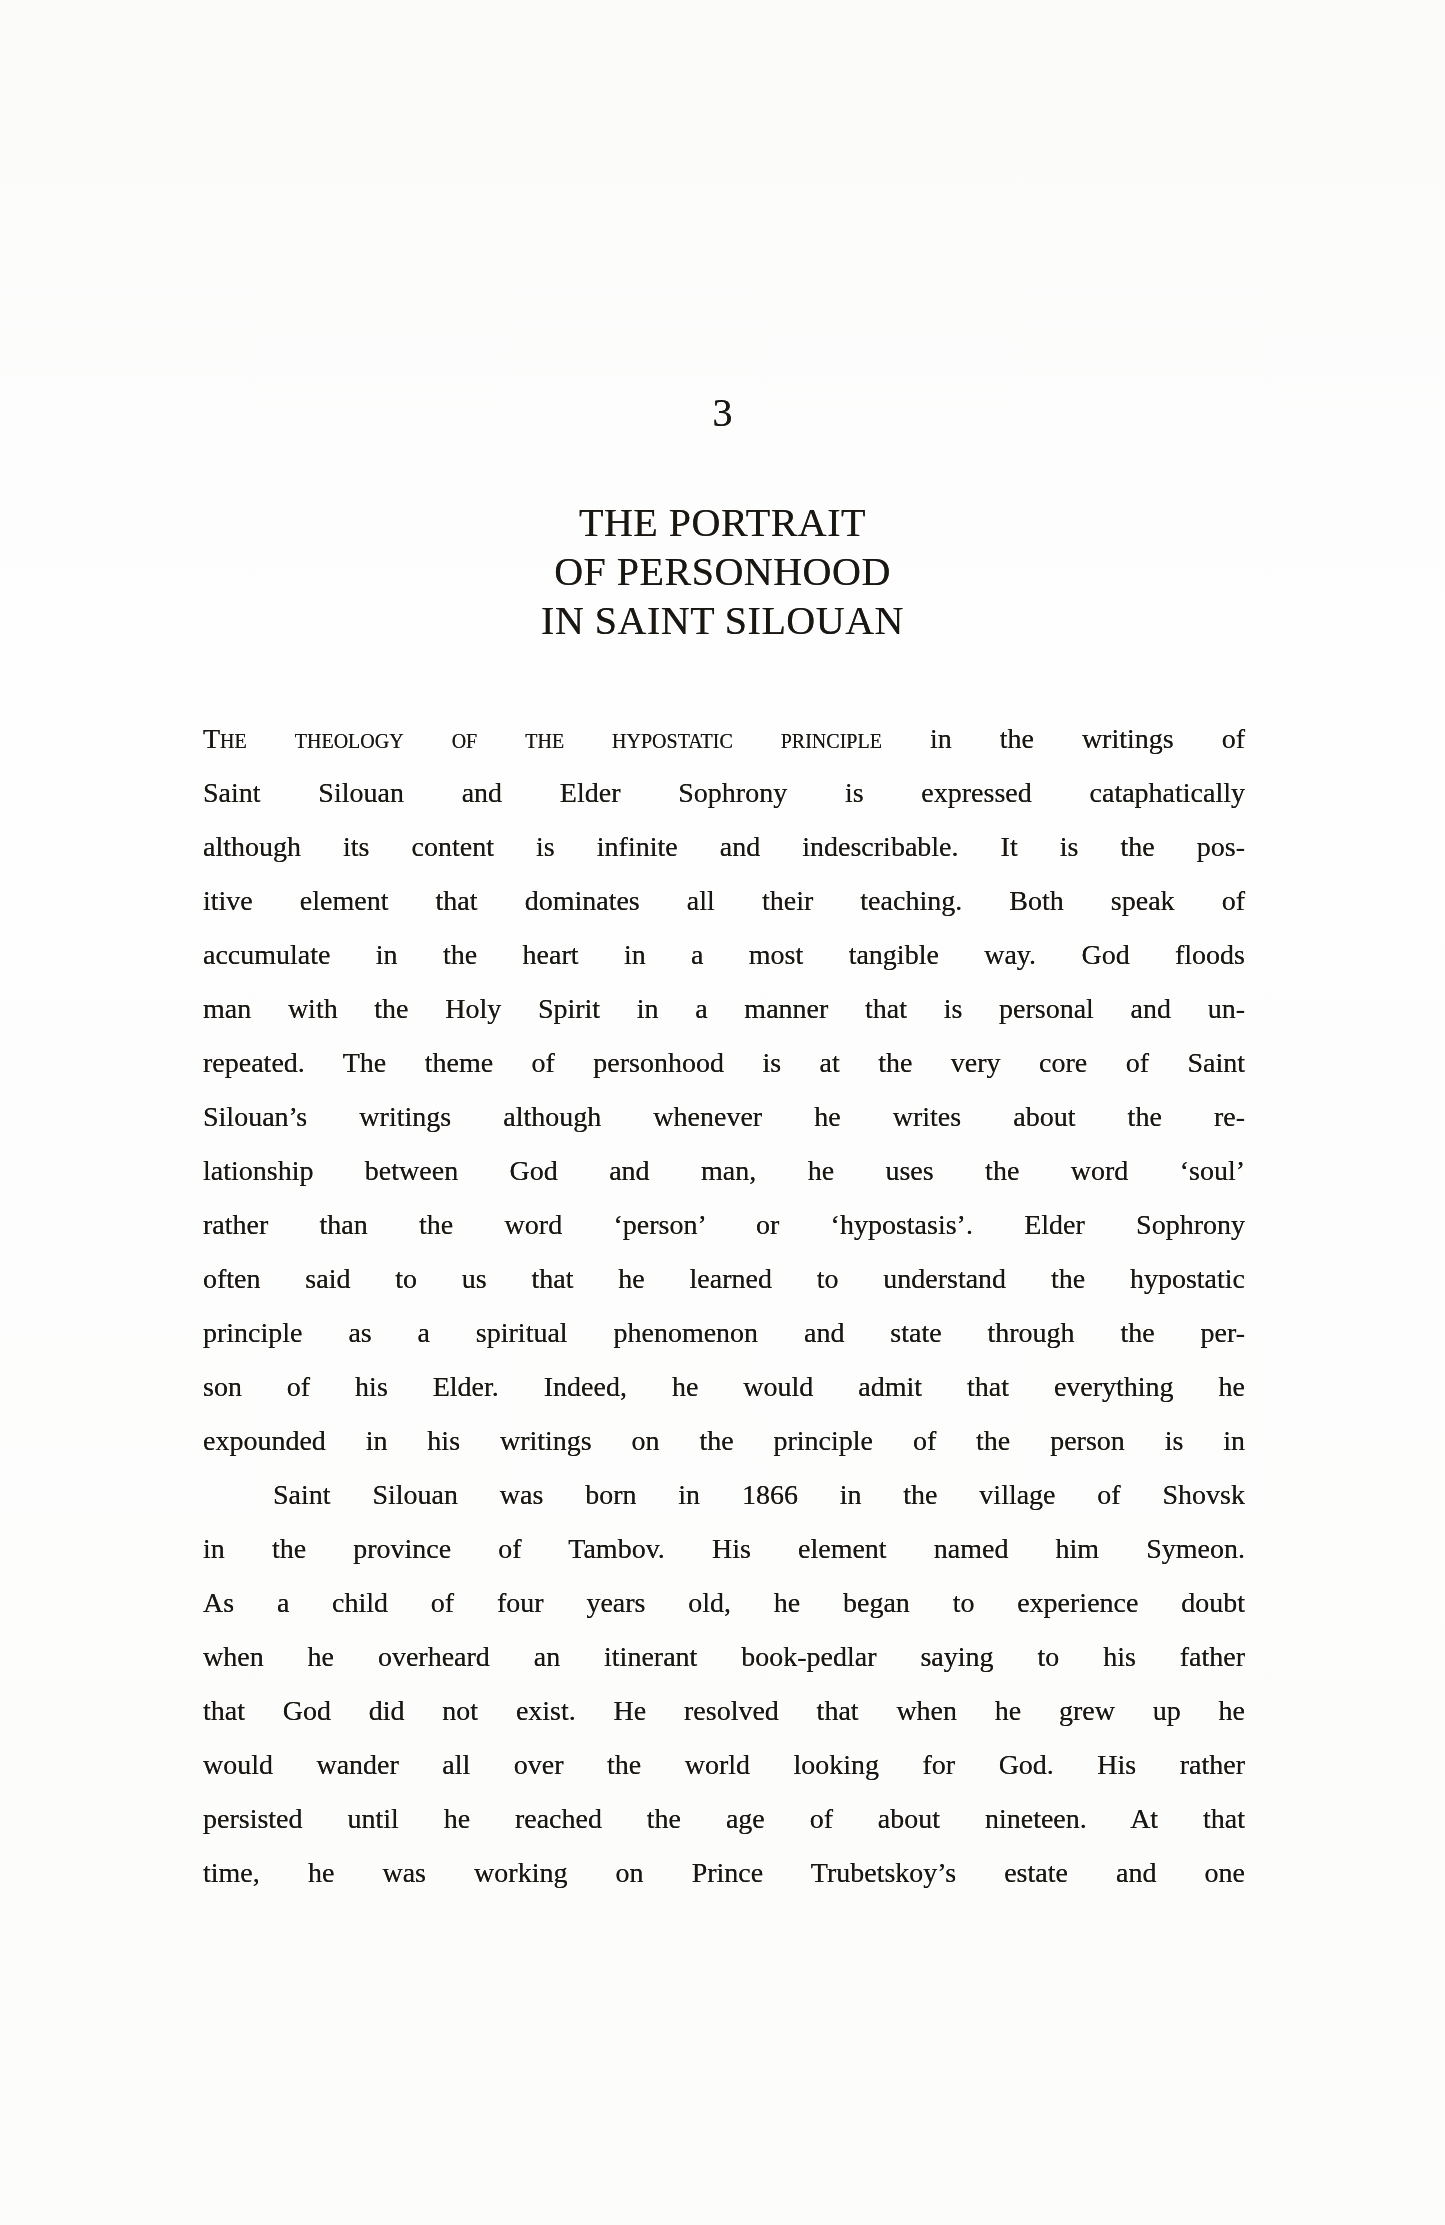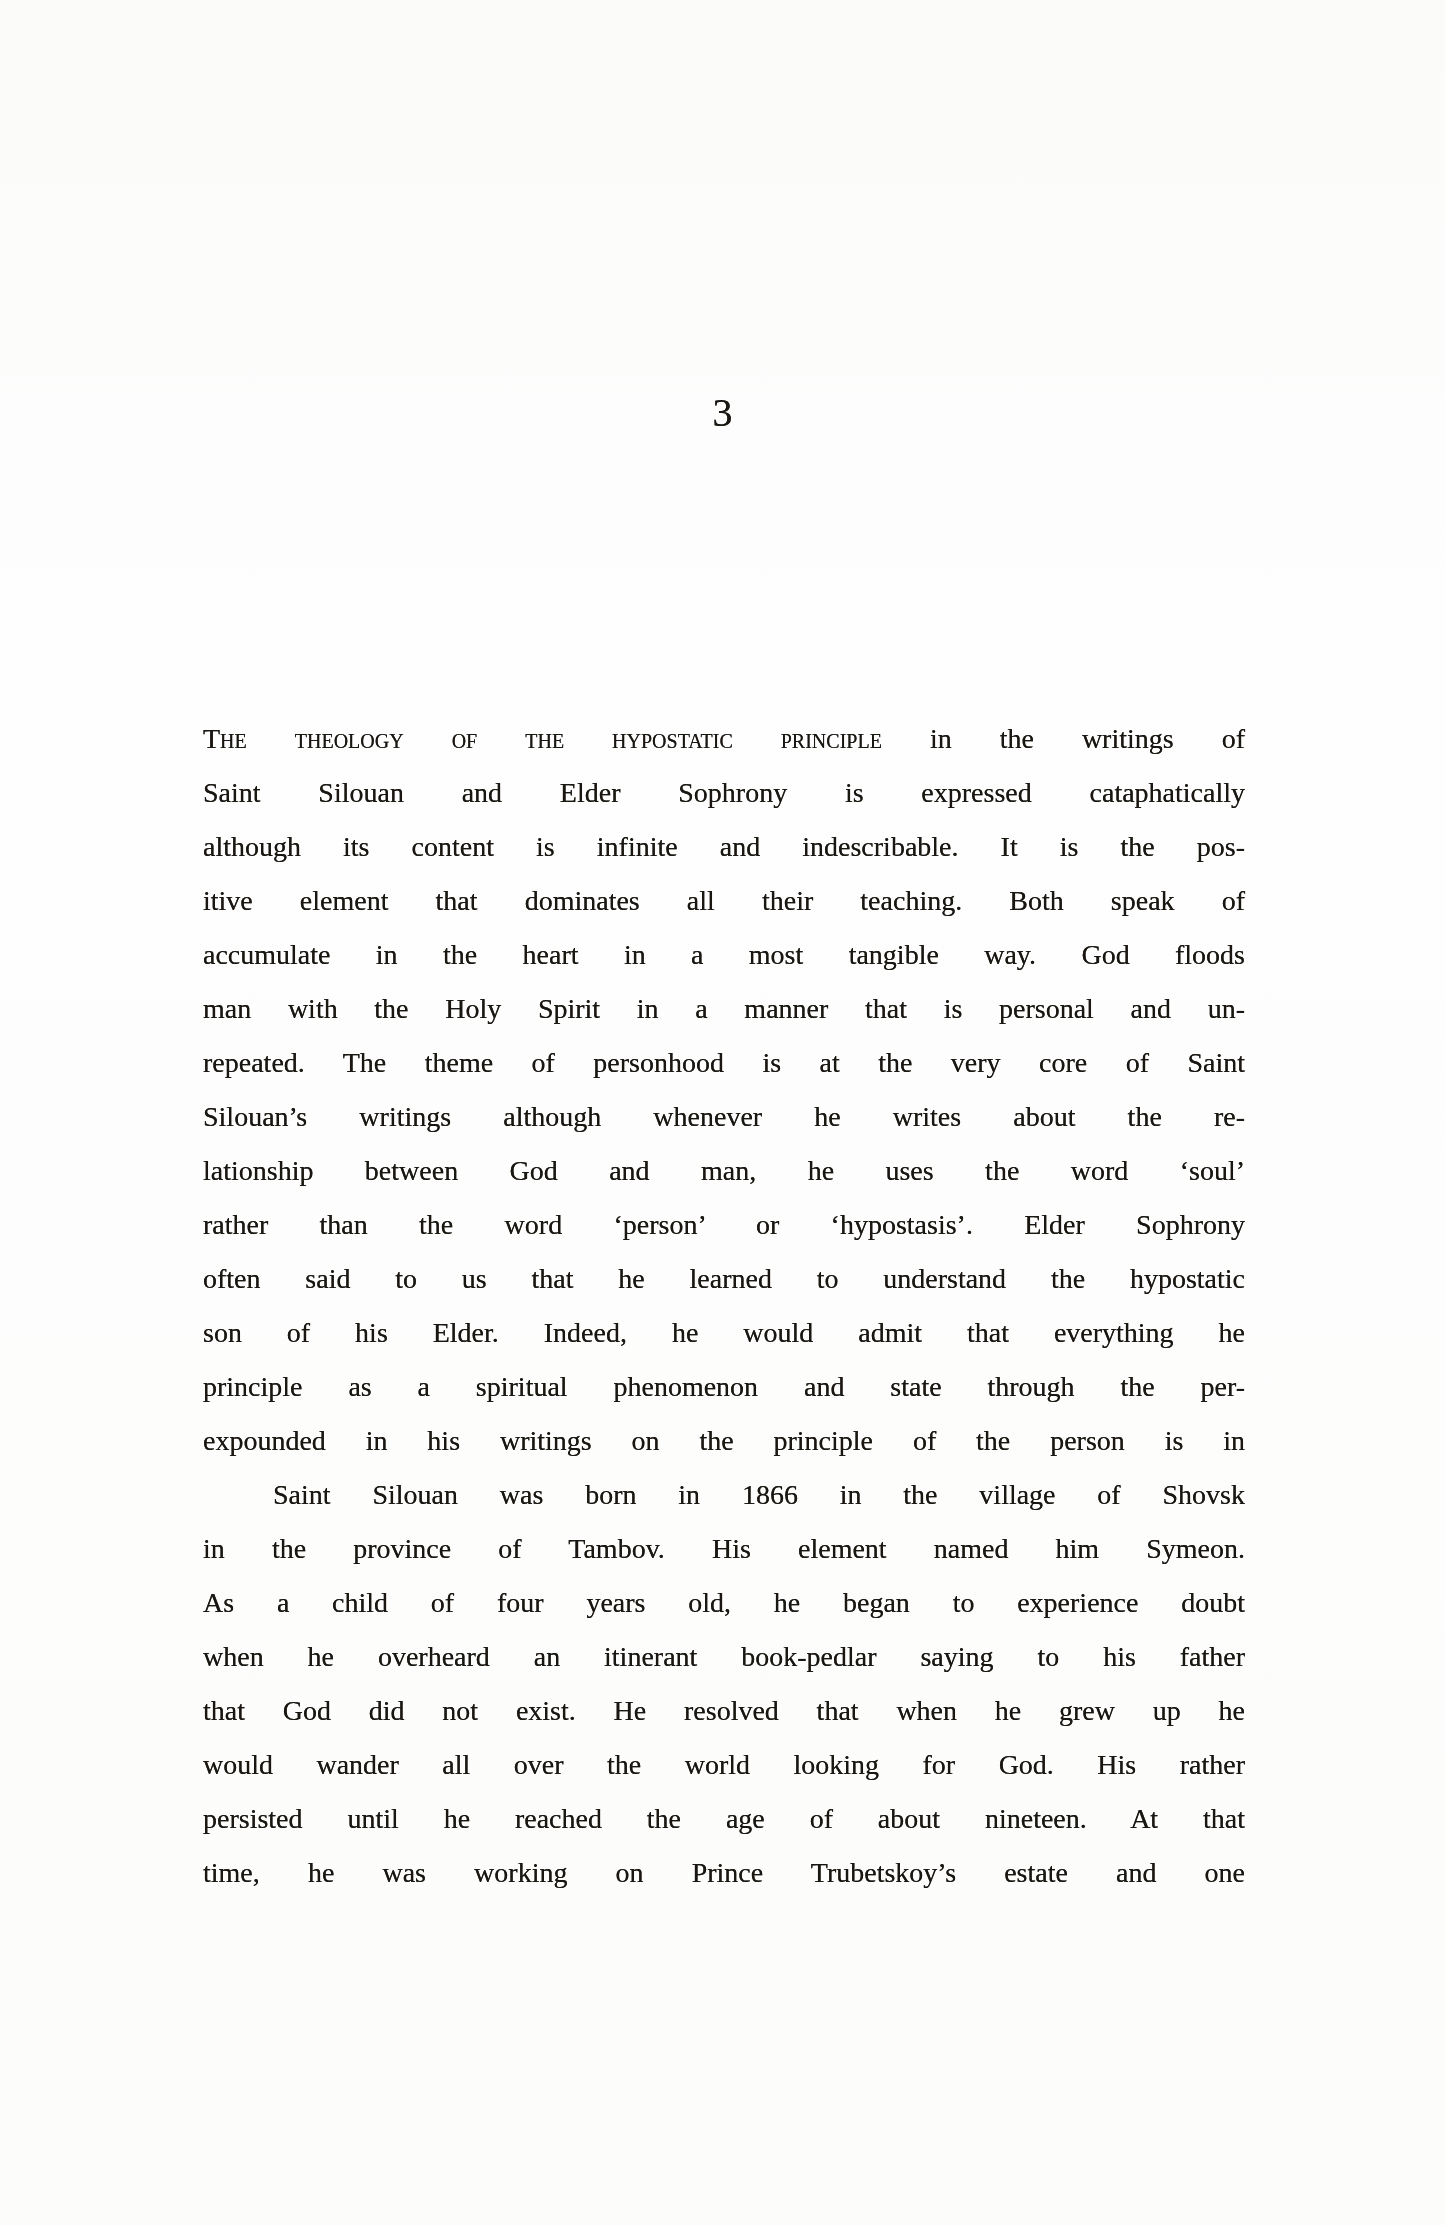--- a/index.html
+++ b/index.html
@@ -52,42 +52,48 @@
     font-variant:small-caps;
   }
 </style>
 </head>
 <body>
 
 <div class="page">
 
   <div class="page-number">3</div>
 
+  <div class="chapter-title">
+
+  <div class="title-line">THE PORTRAIT</div>
+      <div class="title-line">OF PERSONHOOD</div>
+      <div class="title-line">IN SAINT SILOUAN</div>
+    </div>
 
   <div class="body-text">
 
     <div class="paragraph">
       <div class="text-line opening-line">
         <span class="smallcaps">The theology of the hypostatic principle</span>
         <span>in the writings of</span>
       </div>
       <div>
 
       <div class="text-line">Saint Silouan and Elder Sophrony is expressed cataphatically</div>
           <div class="text-line">although its content is infinite and indescribable. It is the pos-</div>
           <div class="text-line">itive element that dominates all their teaching. Both speak of</div>
           <div class="text-line">accumulate in the heart in a most tangible way. God floods</div>
           <div class="text-line">man with the Holy Spirit in a manner that is personal and un-</div>
           <div class="text-line">repeated. The theme of personhood is at the very core of Saint</div>
           <div class="text-line">Silouan’s writings although whenever he writes about the re-</div>
           <div class="text-line">lationship between God and man, he uses the word ‘soul’</div>
           <div class="text-line">rather than the word ‘person’ or ‘hypostasis’. Elder Sophrony</div>
           <div class="text-line">often said to us that he learned to understand the hypostatic</div>
+          <div class="text-line">principle as a spiritual phenomenon and state through the per-</div>
           <div class="text-line">son of his Elder. Indeed, he would admit that everything he</div>
-          <div class="text-line">principle as a spiritual phenomenon and state through the per-</div>
           <div class="text-line">expounded in his writings on the principle of the person is in</div>
         </div>
     </div>
 
     <div class="paragraph">
       <div class="text-line indent-line">Saint Silouan was born in 1866 in the village of Shovsk</div>
       <div>
 
       <div class="text-line">in the province of Tambov. His element named him Symeon.</div>
           <div class="text-line">As a child of four years old, he began to experience doubt</div>

